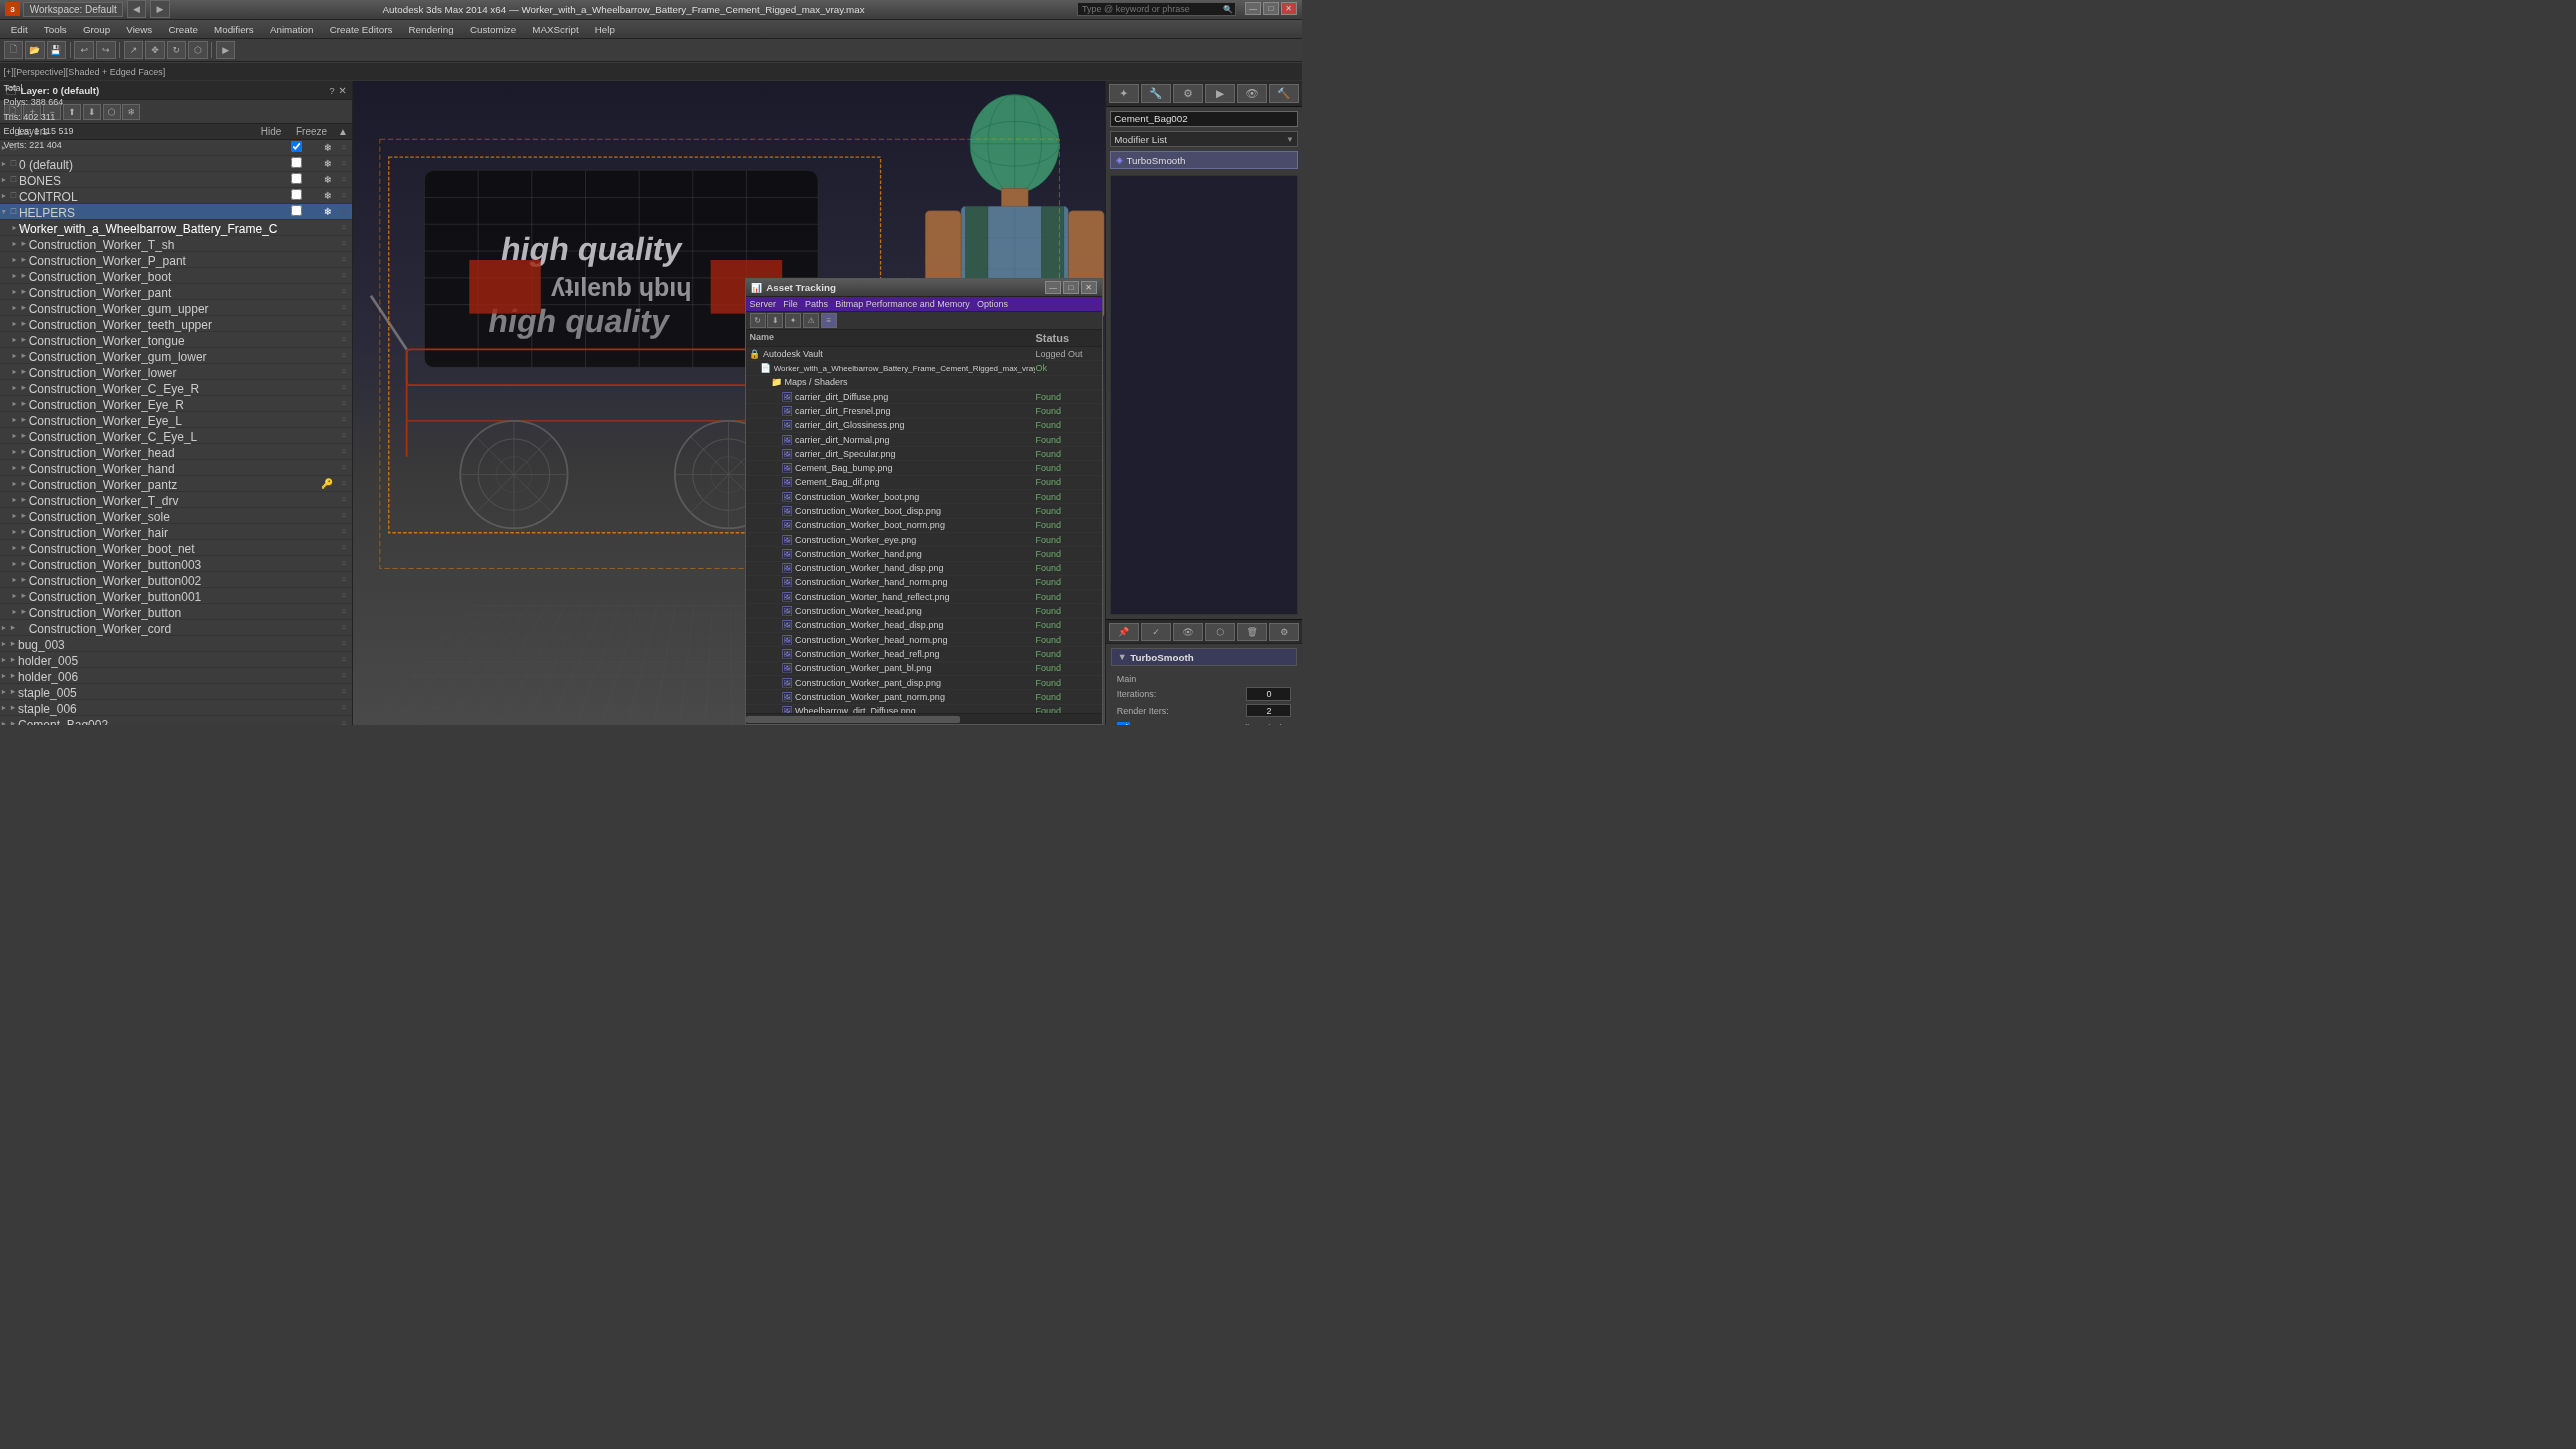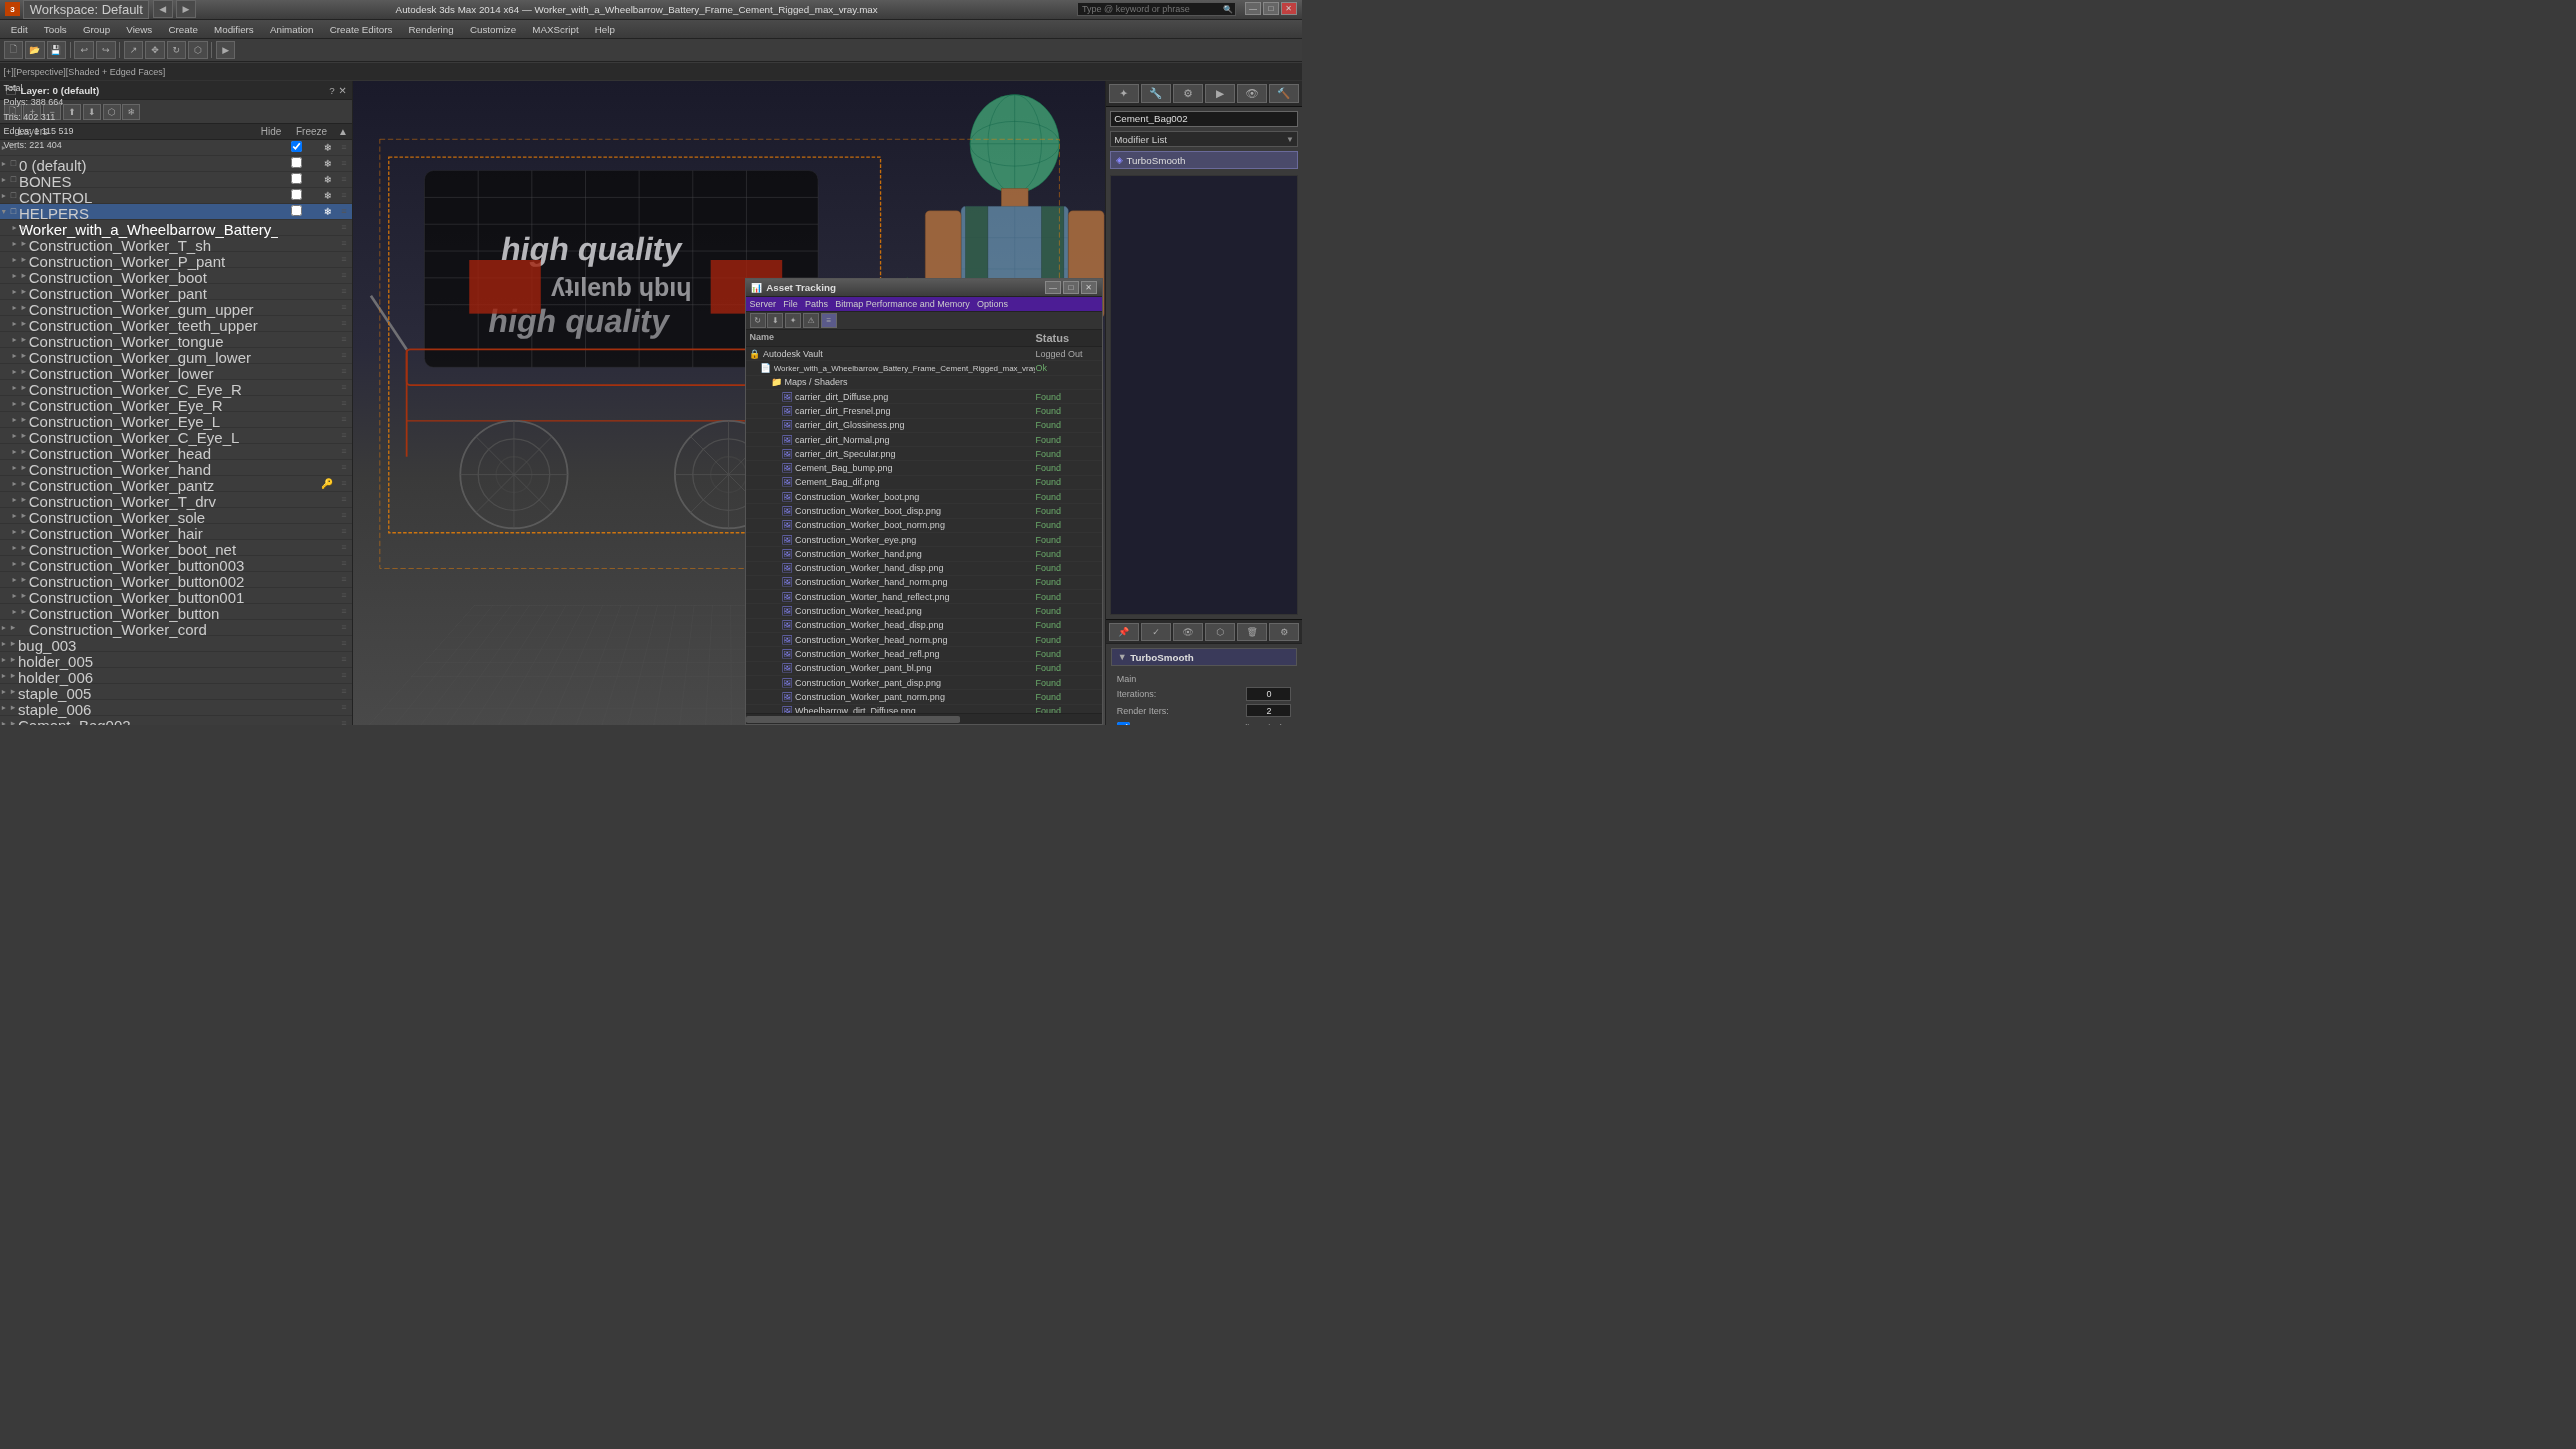--- a/index.html
+++ b/index.html
@@ -159,21 +159,21 @@
     }
     .layer-item {
       display: flex;
       align-items: center;
       height: 16px;
       padding: 0 1.8px;
       border-bottom: 0.9px solid #333;
       cursor: pointer;
     }
     .layer-item.selected { background: #3a5a8a; color: #fff; }
-    .layer-name { flex: 1; font-size: 15px; color: #ccc; white-space: nowrap; overflow: hidden; margin-top: 36px; }
+    .layer-name { flex: 1; font-size: 12px; color: #ccc; white-space: nowrap; overflow: hidden; margin-top: 36px; }
     .layer-lines { color: #555; font-size: 9px; margin-right: 3.6px; }
 
     
     #viewport {
       flex: 1;
       background: #2a2a2a;
       position: relative;
       overflow: hidden;
     }
     #viewport-bg {
@@ -350,21 +350,21 @@
       font-size: 8px;
       cursor: pointer;
     }
   </style>
 </head>
 <body>
 
 <div id="title-bar">
   <div id="title-bar-left">
     <div class="app-icon">3</div>
-    <div style="background:#4a4a4a;border:0.9px solid #666;padding:0.9px 5.4px;font-size:13px;color:#ccc;cursor:pointer;">Workspace: Default</div>
+    <div style="background:#4a4a4a;border:0.9px solid #666;padding:0.9px 5.4px;font-size:10px;color:#ccc;cursor:pointer;">Workspace: Default</div>
 
     <div class="tb-btn">◀</div>
     <div class="tb-btn">▶</div>
   </div>
   <div id="title-bar-center">Autodesk 3ds Max 2014 x64 — Worker_with_a_Wheelbarrow_Battery_Frame_Cement_Rigged_max_vray.max</div>
   <div id="title-bar-right">
 
     <div style="display:flex;align-items:center;background:#1a1a1a;border:0.9px solid #555;height:14.3px;margin-right:7.2px;">
       <input type="text" style="background: transparent; border: none; color: rgb(170, 170, 170); font-size: 9px; width: 143px; outline: none; padding: 0px 3.6px;" placeholder="Type @ keyword or phrase">
       <span style="color:#888;font-size:8px;padding:0 1.8px;">🔍</span>

